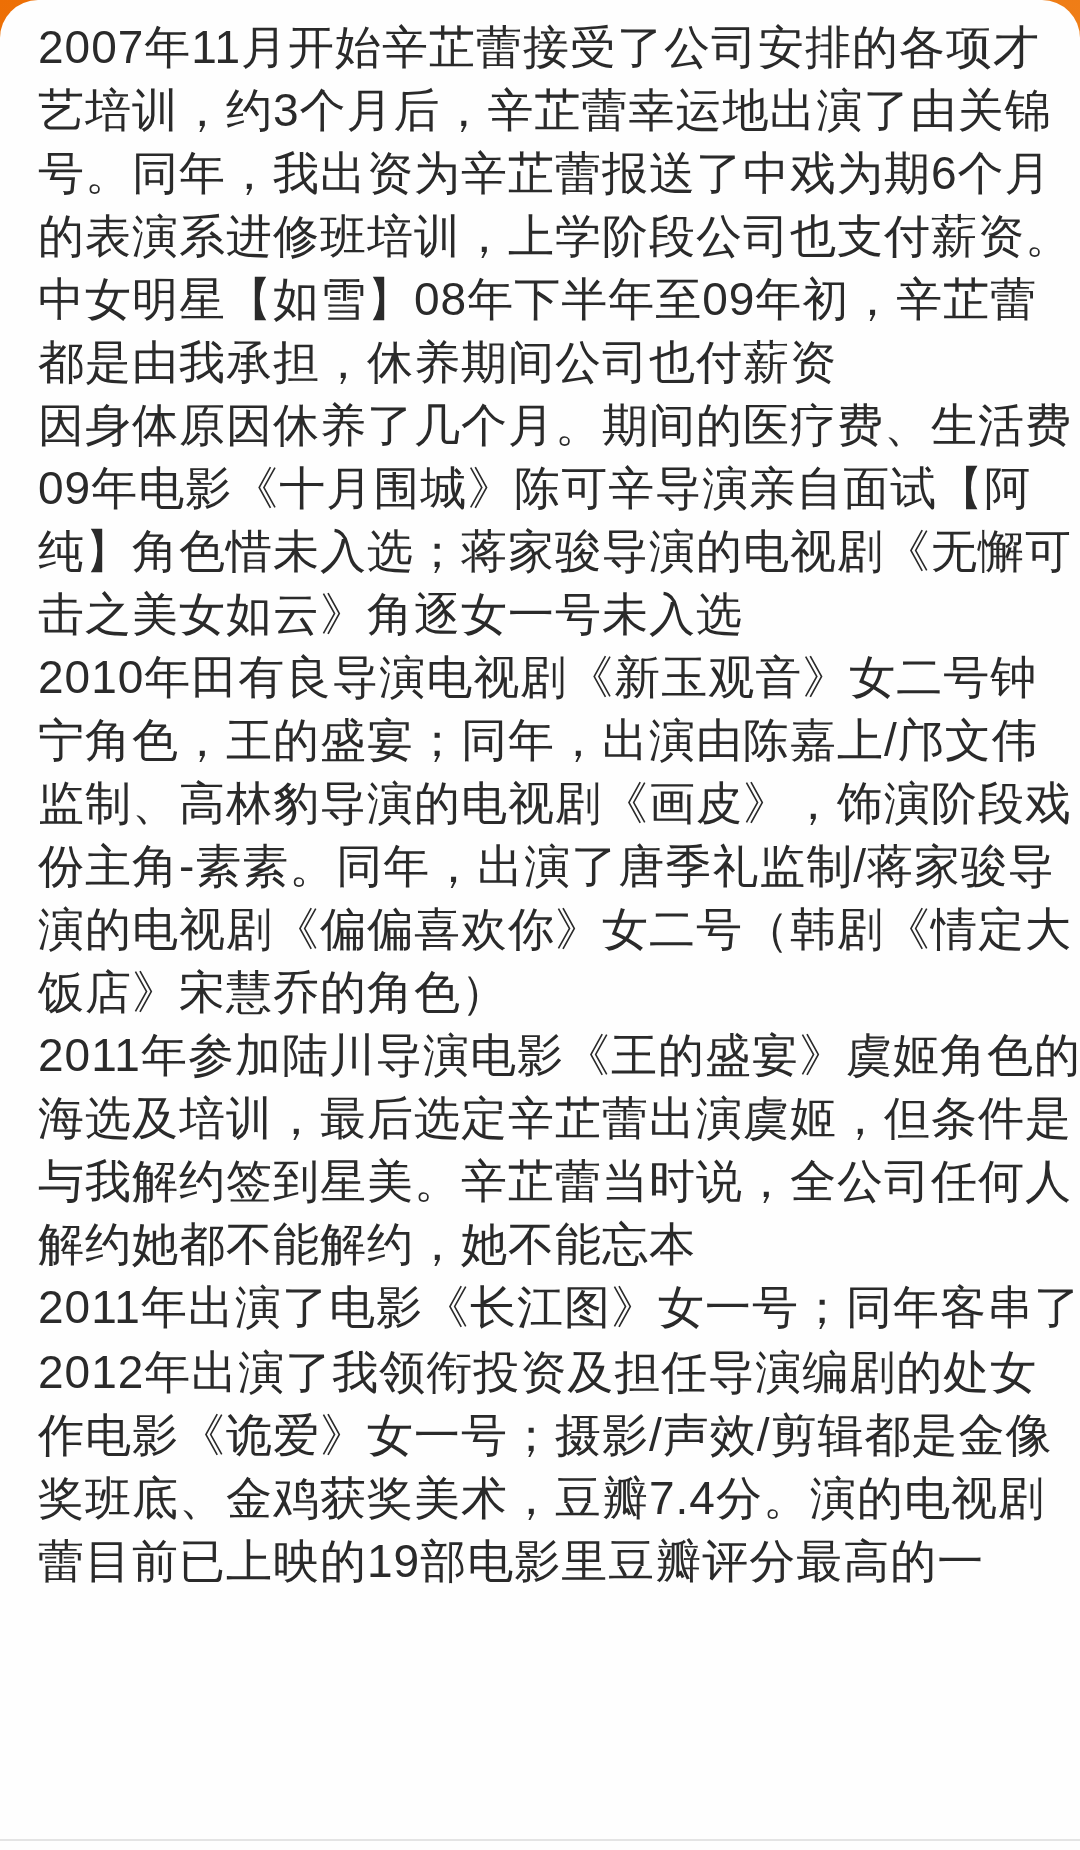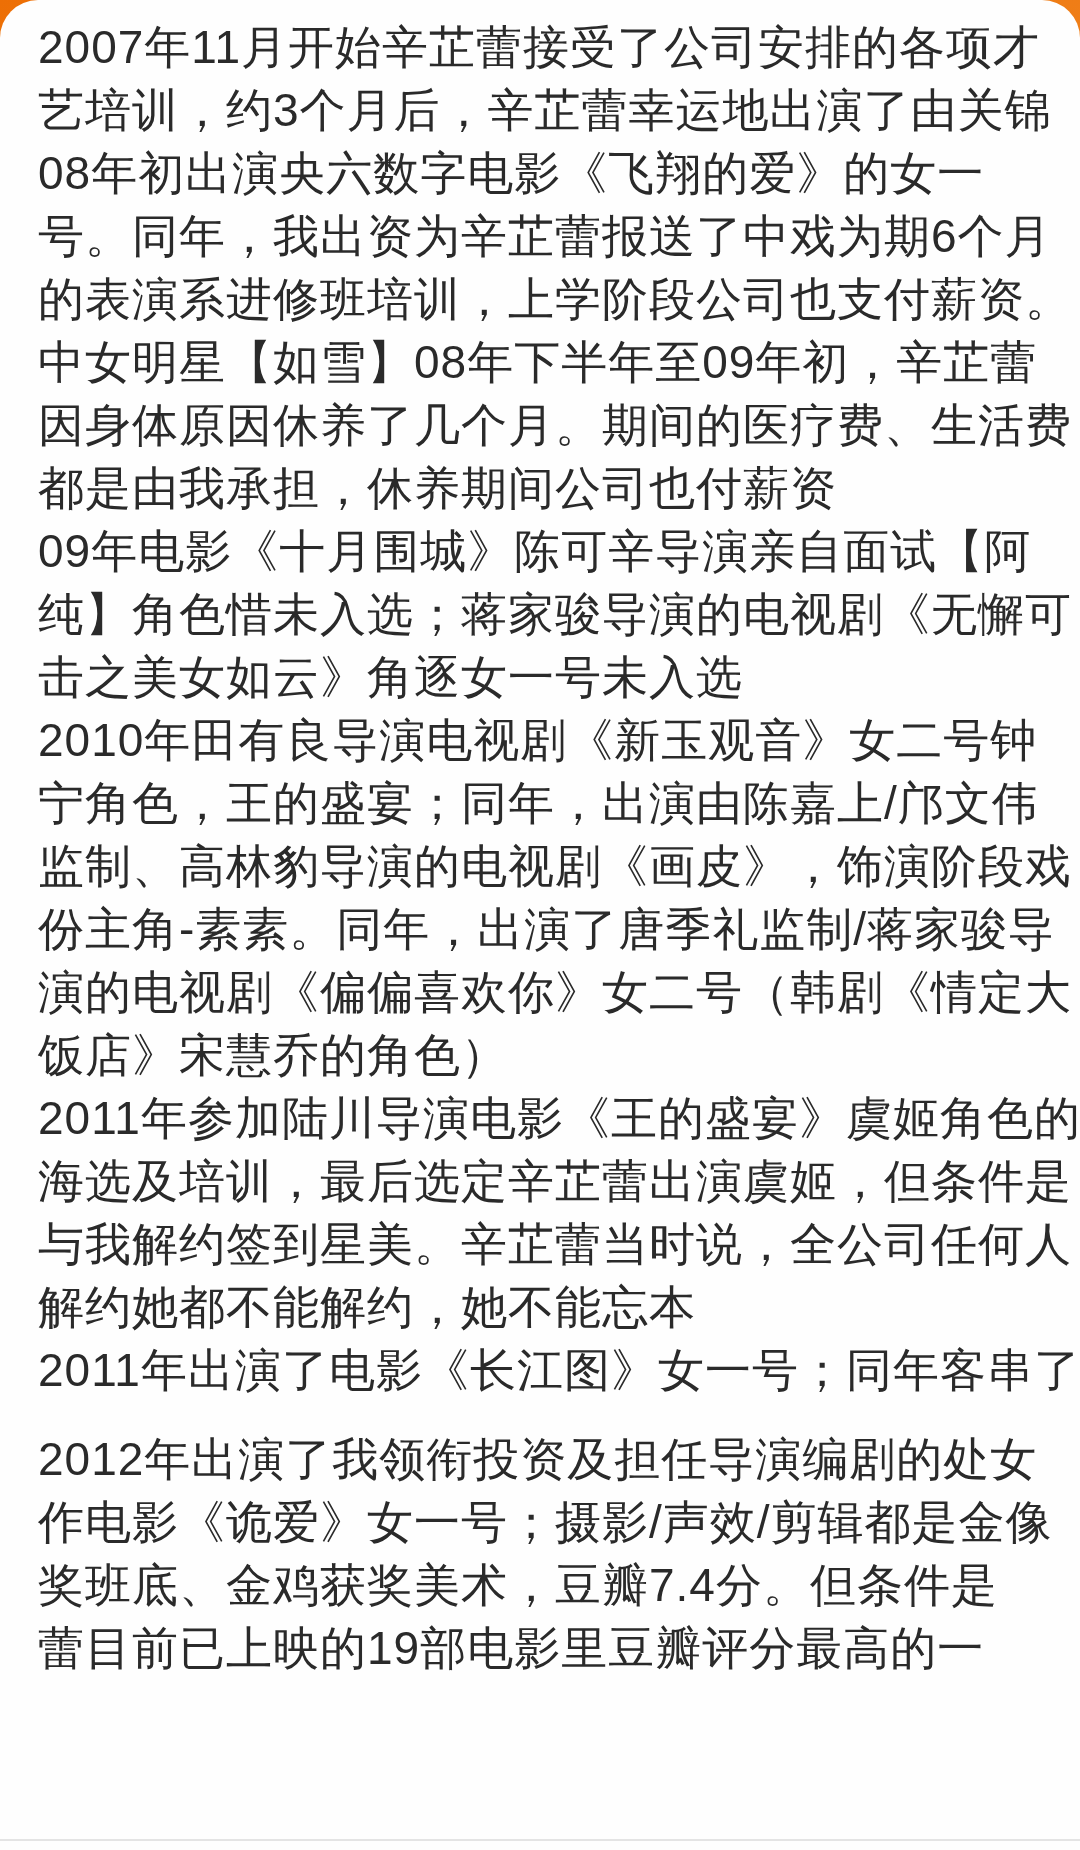--- a/index.html
+++ b/index.html
@@ -29,56 +29,55 @@
   .line {
     font-size: 46px;
     line-height: 63px;
     height: 63px;
     letter-spacing: 1px;
     color: #2a2a2a;
     white-space: nowrap;
     font-weight: 400;
   }
   .para-gap {
-    margin-top: 26px;
+    margin-top: 2px;
   }
   .bottom-divider {
     position: absolute;
     left: 0;
     top: 1839px;
     width: 1080px;
     height: 2px;
     background: #e4e4e4;
   }
 </style>
 </head>
 <body>
 
 <div class="card">
   <div class="line">2007年11月开始辛芷蕾接受了公司安排的各项才</div>
   <div class="line">艺培训，约3个月后，辛芷蕾幸运地出演了由关锦</div>
-  <div class="line">08年初出演央六数字电影《飞翔的爱》的女一</div>
   <div class="line">号。同年，我出资为辛芷蕾报送了中戏为期6个月</div>
   <div class="line">的表演系进修班培训，上学阶段公司也支付薪资。</div>
   <div class="line">中女明星【如雪】08年下半年至09年初，辛芷蕾</div>
+  <div class="line">都是由我承担，休养期间公司也付薪资</div>
   <div class="line">因身体原因休养了几个月。期间的医疗费、生活费</div>
-  <div class="line">都是由我承担，休养期间公司也付薪资</div>
   <div class="line">09年电影《十月围城》陈可辛导演亲自面试【阿</div>
   <div class="line">纯】角色惜未入选；蒋家骏导演的电视剧《无懈可</div>
   <div class="line">击之美女如云》角逐女一号未入选</div>
   <div class="line">2010年田有良导演电视剧《新玉观音》女二号钟</div>
   <div class="line">宁角色，王的盛宴；同年，出演由陈嘉上/邝文伟</div>
   <div class="line">监制、高林豹导演的电视剧《画皮》，饰演阶段戏</div>
   <div class="line">份主角-素素。同年，出演了唐季礼监制/蒋家骏导</div>
   <div class="line">演的电视剧《偏偏喜欢你》女二号（韩剧《情定大</div>
   <div class="line">饭店》宋慧乔的角色）</div>
   <div class="line">2011年参加陆川导演电影《王的盛宴》虞姬角色的</div>
   <div class="line">海选及培训，最后选定辛芷蕾出演虞姬，但条件是</div>
   <div class="line">与我解约签到星美。辛芷蕾当时说，全公司任何人</div>
   <div class="line">解约她都不能解约，她不能忘本</div>
   <div class="line">2011年出演了电影《长江图》女一号；同年客串了</div>
   <div class="line para-gap">2012年出演了我领衔投资及担任导演编剧的处女</div>
   <div class="line">作电影《诡爱》女一号；摄影/声效/剪辑都是金像</div>
-  <div class="line">奖班底、金鸡获奖美术，豆瓣7.4分。但条件是</div>
+  <div class="line">奖班底、金鸡获奖美术，豆瓣7.4分。演的电视剧</div>
   <div class="line">蕾目前已上映的19部电影里豆瓣评分最高的一</div>
 </div>
 
 <div class="bottom-divider"></div>
 
 </body></html>

